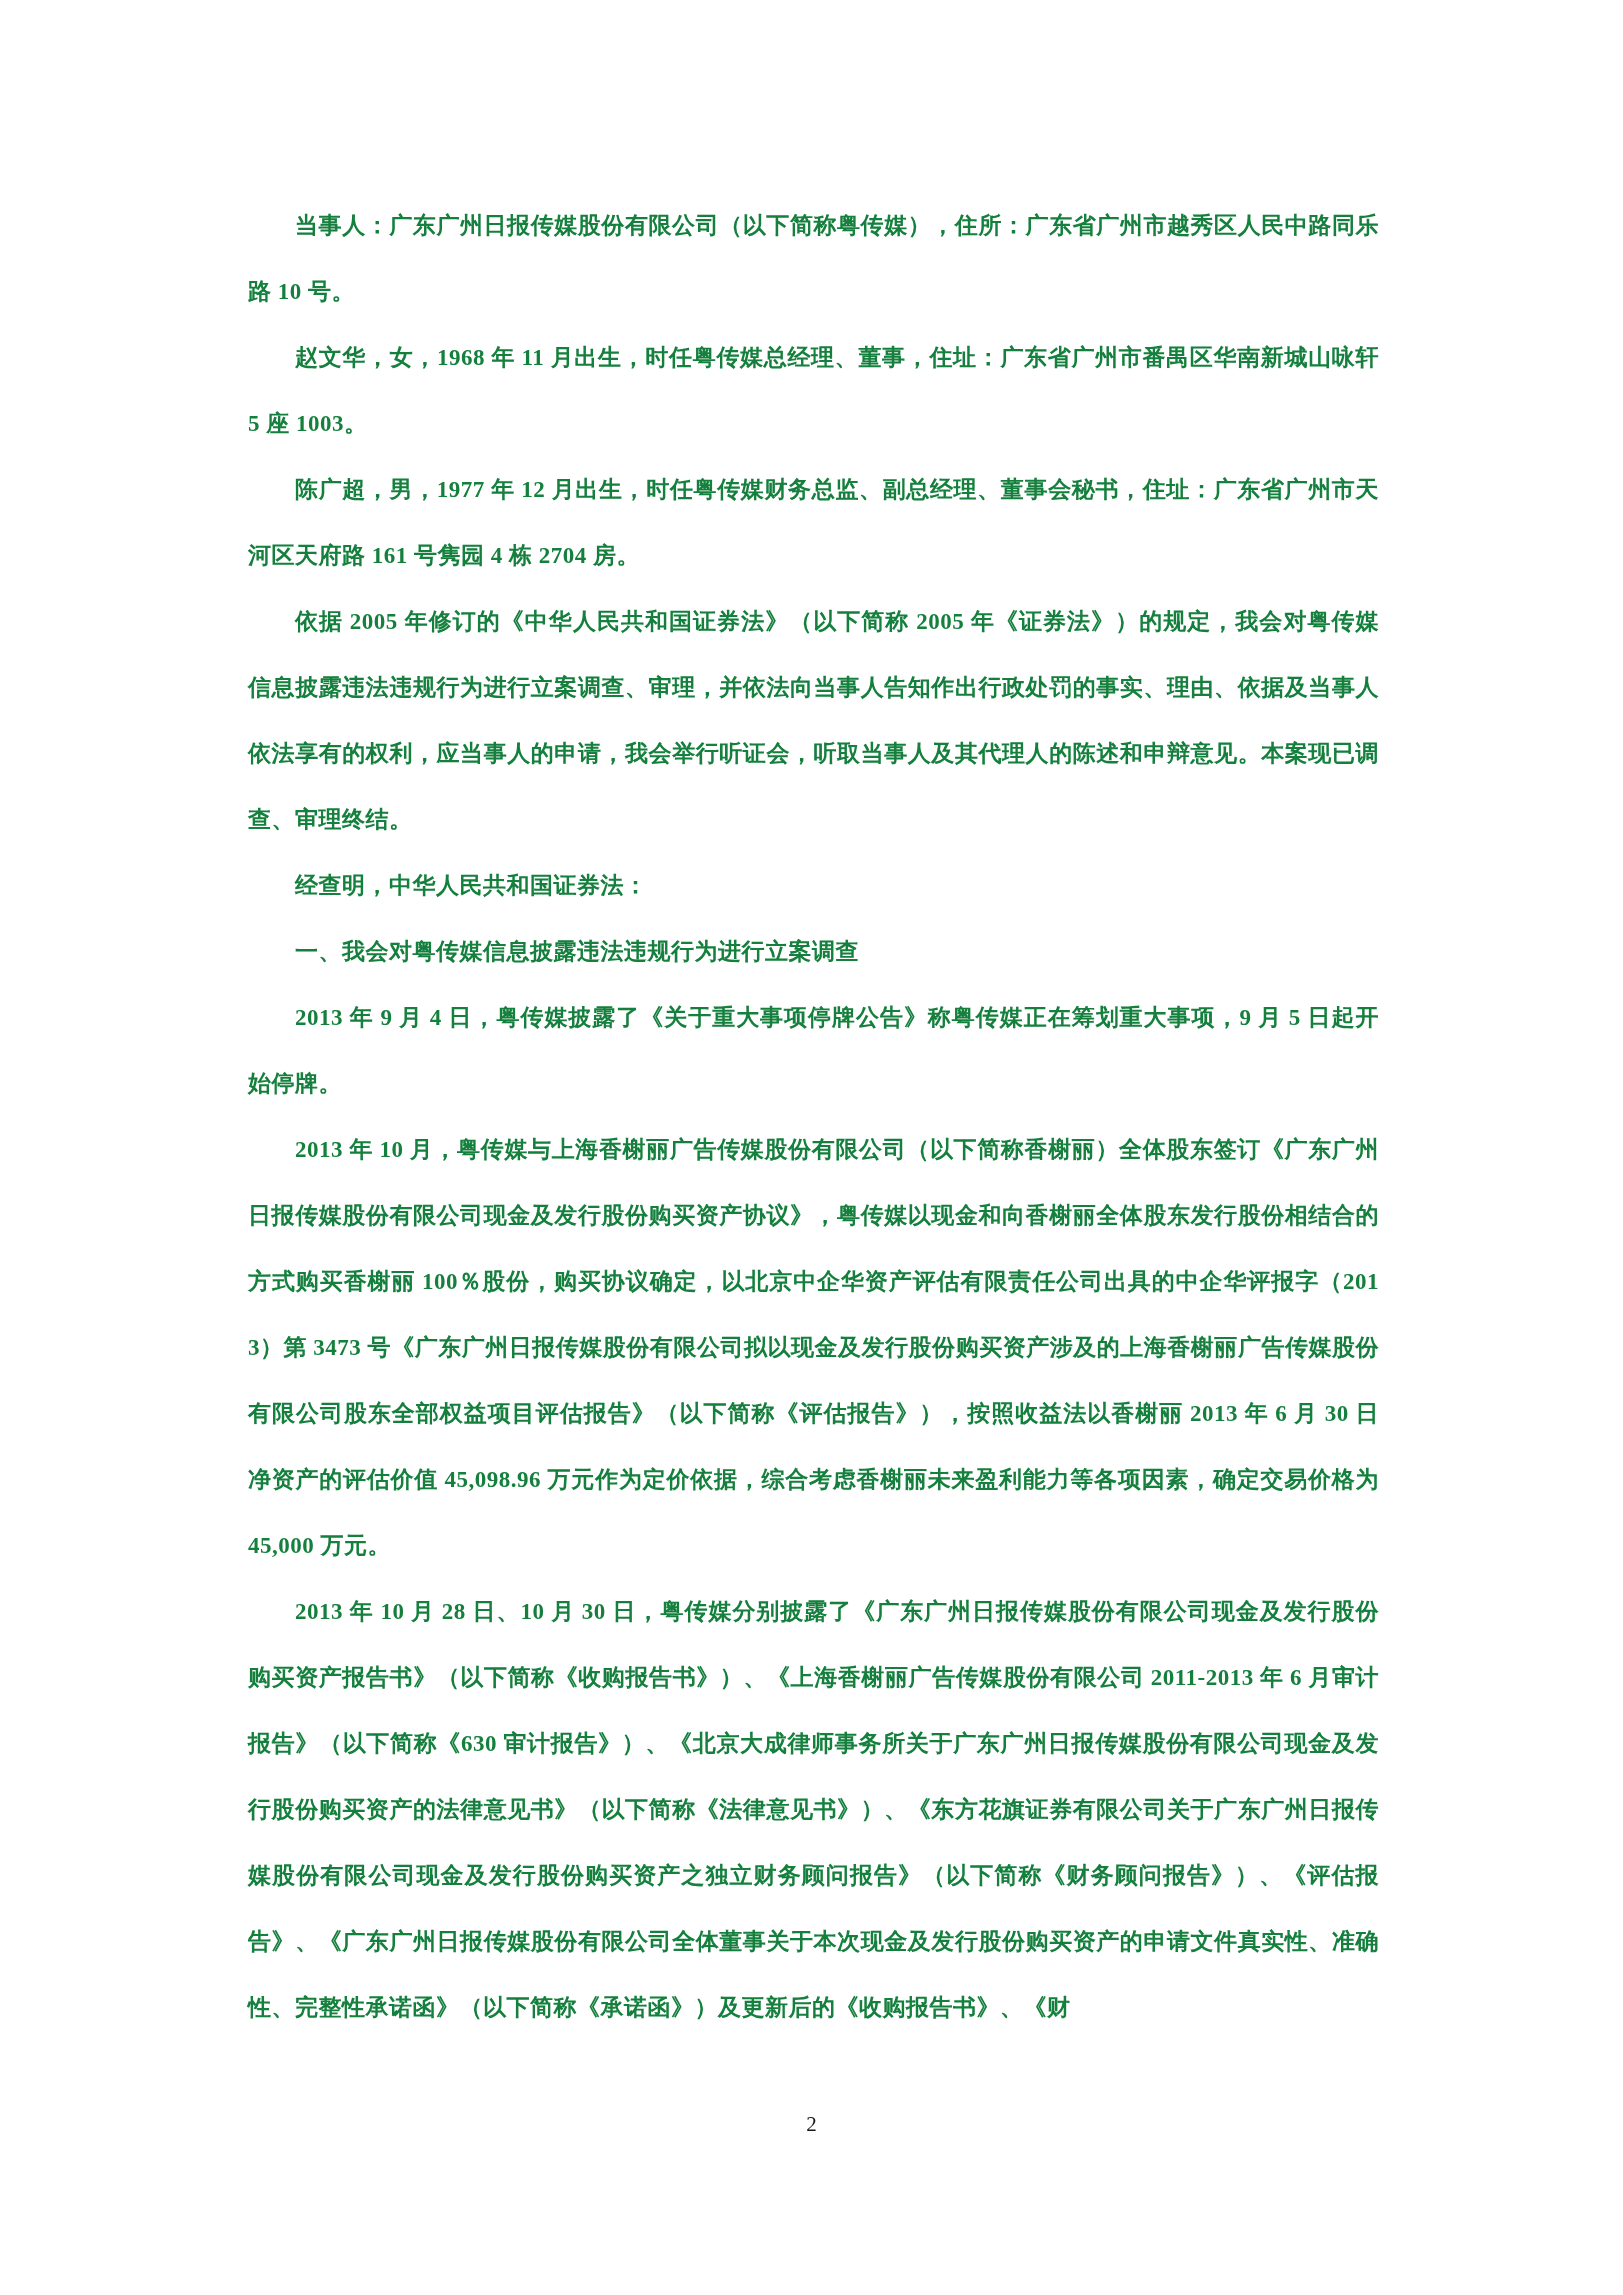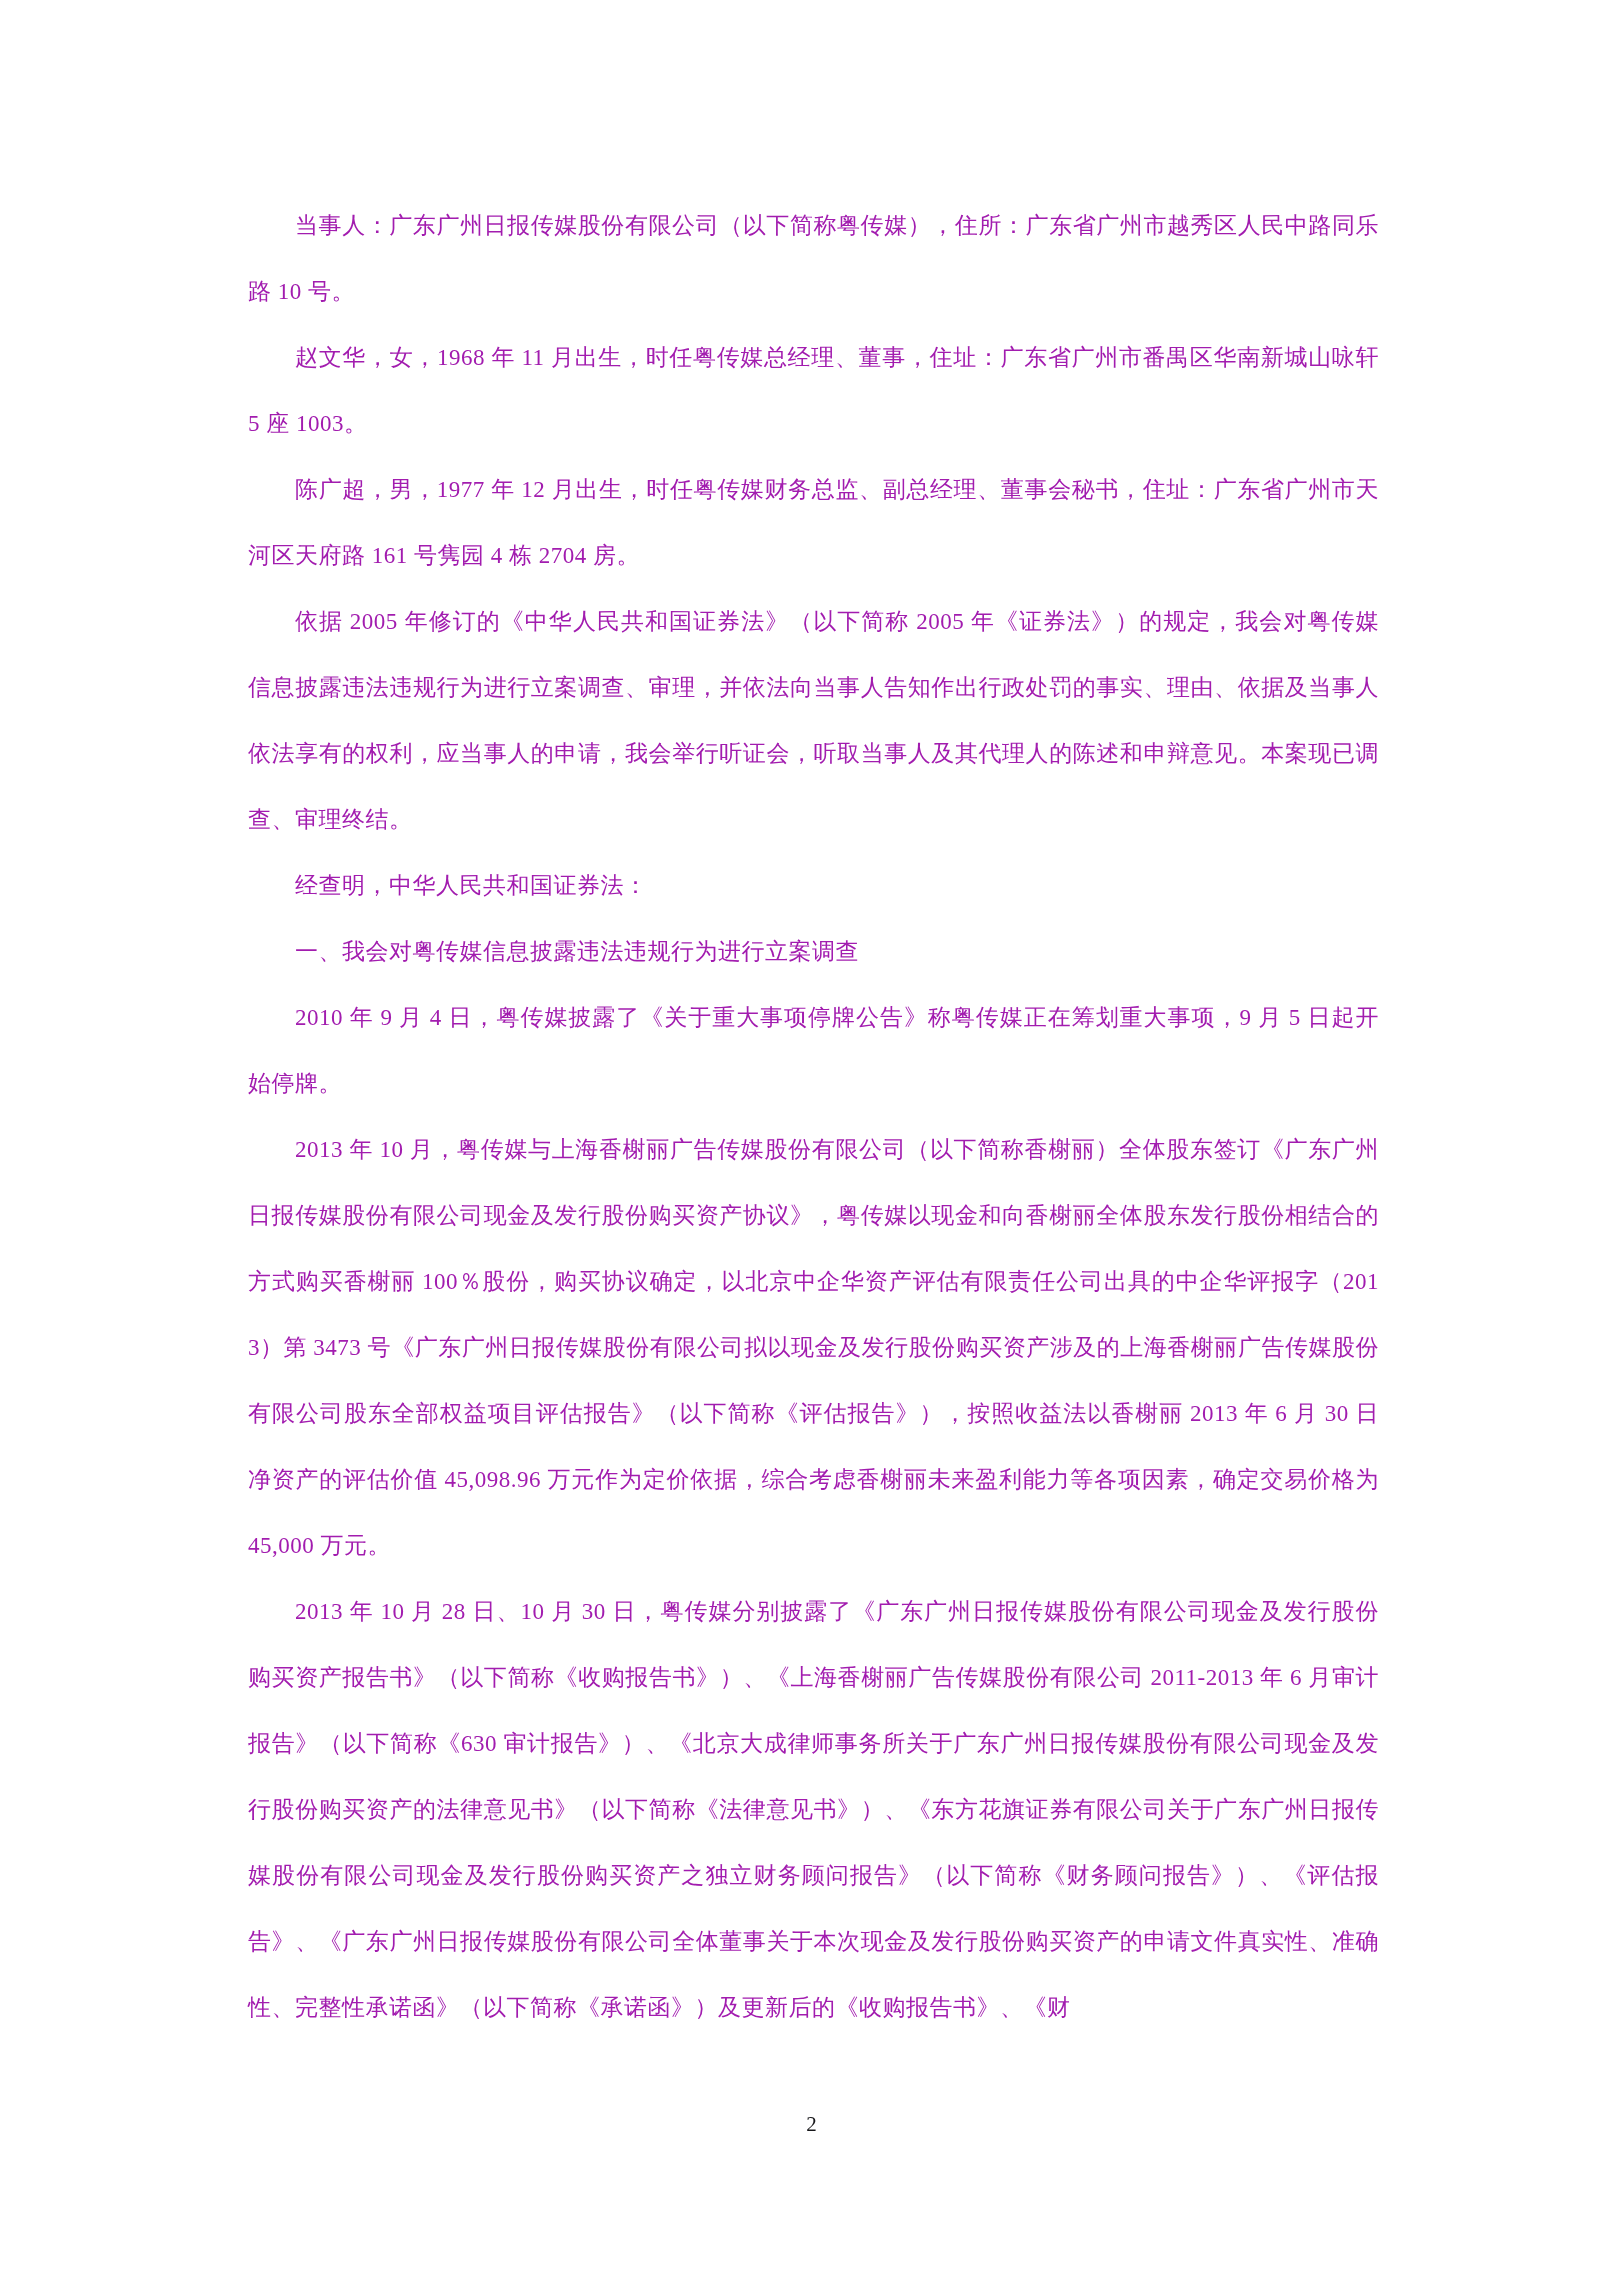--- a/index.html
+++ b/index.html
@@ -29,22 +29,22 @@
     width: 1131px;
   }
   .para {
     font-size: 23px;
     line-height: 66px;
     text-align: justify;
     text-justify: inter-ideograph;
     text-indent: 47px;
     margin: 0 0 0 0;
     letter-spacing: 0.5px;
-    color: #a21caf;
-    font-weight: 400;
+    color: #15803d;
+    font-weight: 700;
     word-break: break-all;
   }
   .page-number {
     position: absolute;
     left: 0;
     top: 2112px;
     width: 1623px;
     text-align: center;
     font-size: 21px;
     color: #17171a;
@@ -63,21 +63,21 @@
     <p class="para">赵文华，女，1968 年 11 月出生，时任粤传媒总经理、董事，住址：广东省广州市番禺区华南新城山咏轩 5 座 1003。</p>
 
     <p class="para">陈广超，男，1977 年 12 月出生，时任粤传媒财务总监、副总经理、董事会秘书，住址：广东省广州市天河区天府路 161 号隽园 4 栋 2704 房。</p>
 
     <p class="para">依据 2005 年修订的《中华人民共和国证券法》（以下简称 2005 年《证券法》）的规定，我会对粤传媒信息披露违法违规行为进行立案调查、审理，并依法向当事人告知作出行政处罚的事实、理由、依据及当事人依法享有的权利，应当事人的申请，我会举行听证会，听取当事人及其代理人的陈述和申辩意见。本案现已调查、审理终结。</p>
 
     <p class="para">经查明，中华人民共和国证券法：</p>
 
     <p class="para">一、我会对粤传媒信息披露违法违规行为进行立案调查</p>
 
-    <p class="para">2010 年 9 月 4 日，粤传媒披露了《关于重大事项停牌公告》称粤传媒正在筹划重大事项，9 月 5 日起开始停牌。</p>
+    <p class="para">2013 年 9 月 4 日，粤传媒披露了《关于重大事项停牌公告》称粤传媒正在筹划重大事项，9 月 5 日起开始停牌。</p>
 
     <p class="para">2013 年 10 月，粤传媒与上海香榭丽广告传媒股份有限公司（以下简称香榭丽）全体股东签订《广东广州日报传媒股份有限公司现金及发行股份购买资产协议》，粤传媒以现金和向香榭丽全体股东发行股份相结合的方式购买香榭丽 100％股份，购买协议确定，以北京中企华资产评估有限责任公司出具的中企华评报字（2013）第 3473 号《广东广州日报传媒股份有限公司拟以现金及发行股份购买资产涉及的上海香榭丽广告传媒股份有限公司股东全部权益项目评估报告》（以下简称《评估报告》），按照收益法以香榭丽 2013 年 6 月 30 日净资产的评估价值 45,098.96 万元作为定价依据，综合考虑香榭丽未来盈利能力等各项因素，确定交易价格为 45,000 万元。</p>
 
     <p class="para">2013 年 10 月 28 日、10 月 30 日，粤传媒分别披露了《广东广州日报传媒股份有限公司现金及发行股份购买资产报告书》（以下简称《收购报告书》）、《上海香榭丽广告传媒股份有限公司 2011-2013 年 6 月审计报告》（以下简称《630 审计报告》）、《北京大成律师事务所关于广东广州日报传媒股份有限公司现金及发行股份购买资产的法律意见书》（以下简称《法律意见书》）、《东方花旗证券有限公司关于广东广州日报传媒股份有限公司现金及发行股份购买资产之独立财务顾问报告》（以下简称《财务顾问报告》）、《评估报告》、《广东广州日报传媒股份有限公司全体董事关于本次现金及发行股份购买资产的申请文件真实性、准确性、完整性承诺函》（以下简称《承诺函》）及更新后的《收购报告书》、《财</p>
 
   </div>
 
   <div class="page-number">2</div>
 
 </div>

